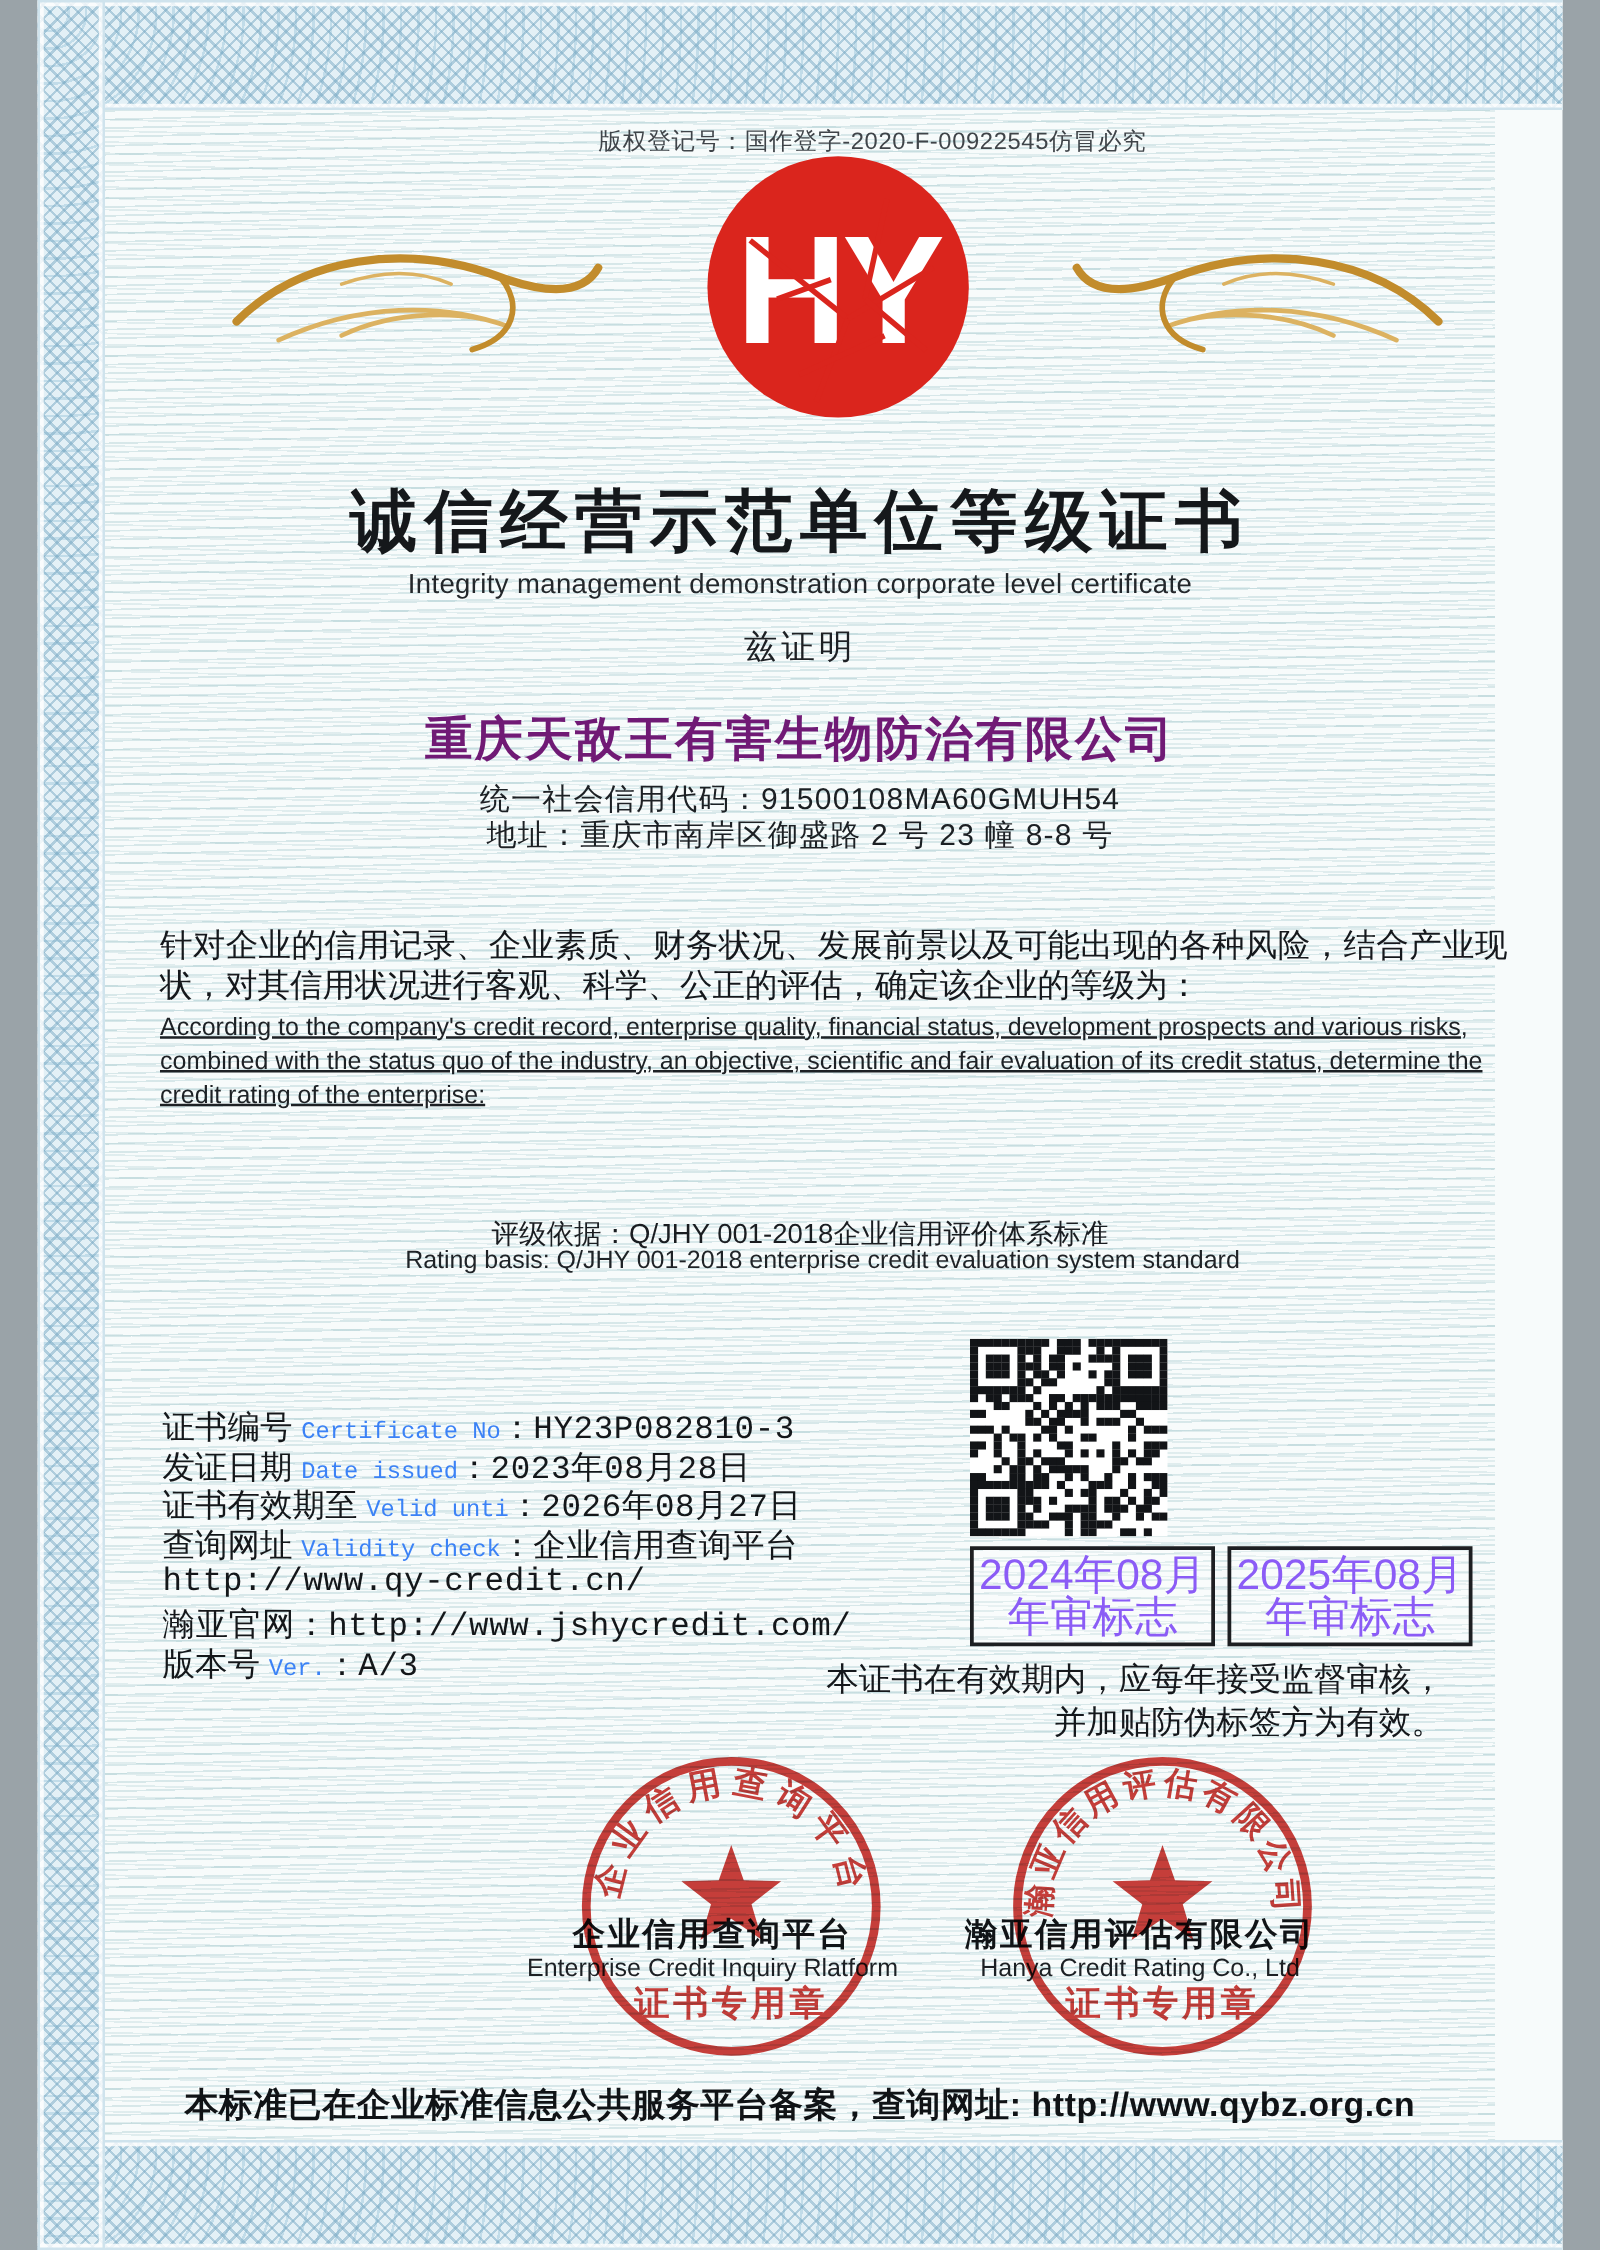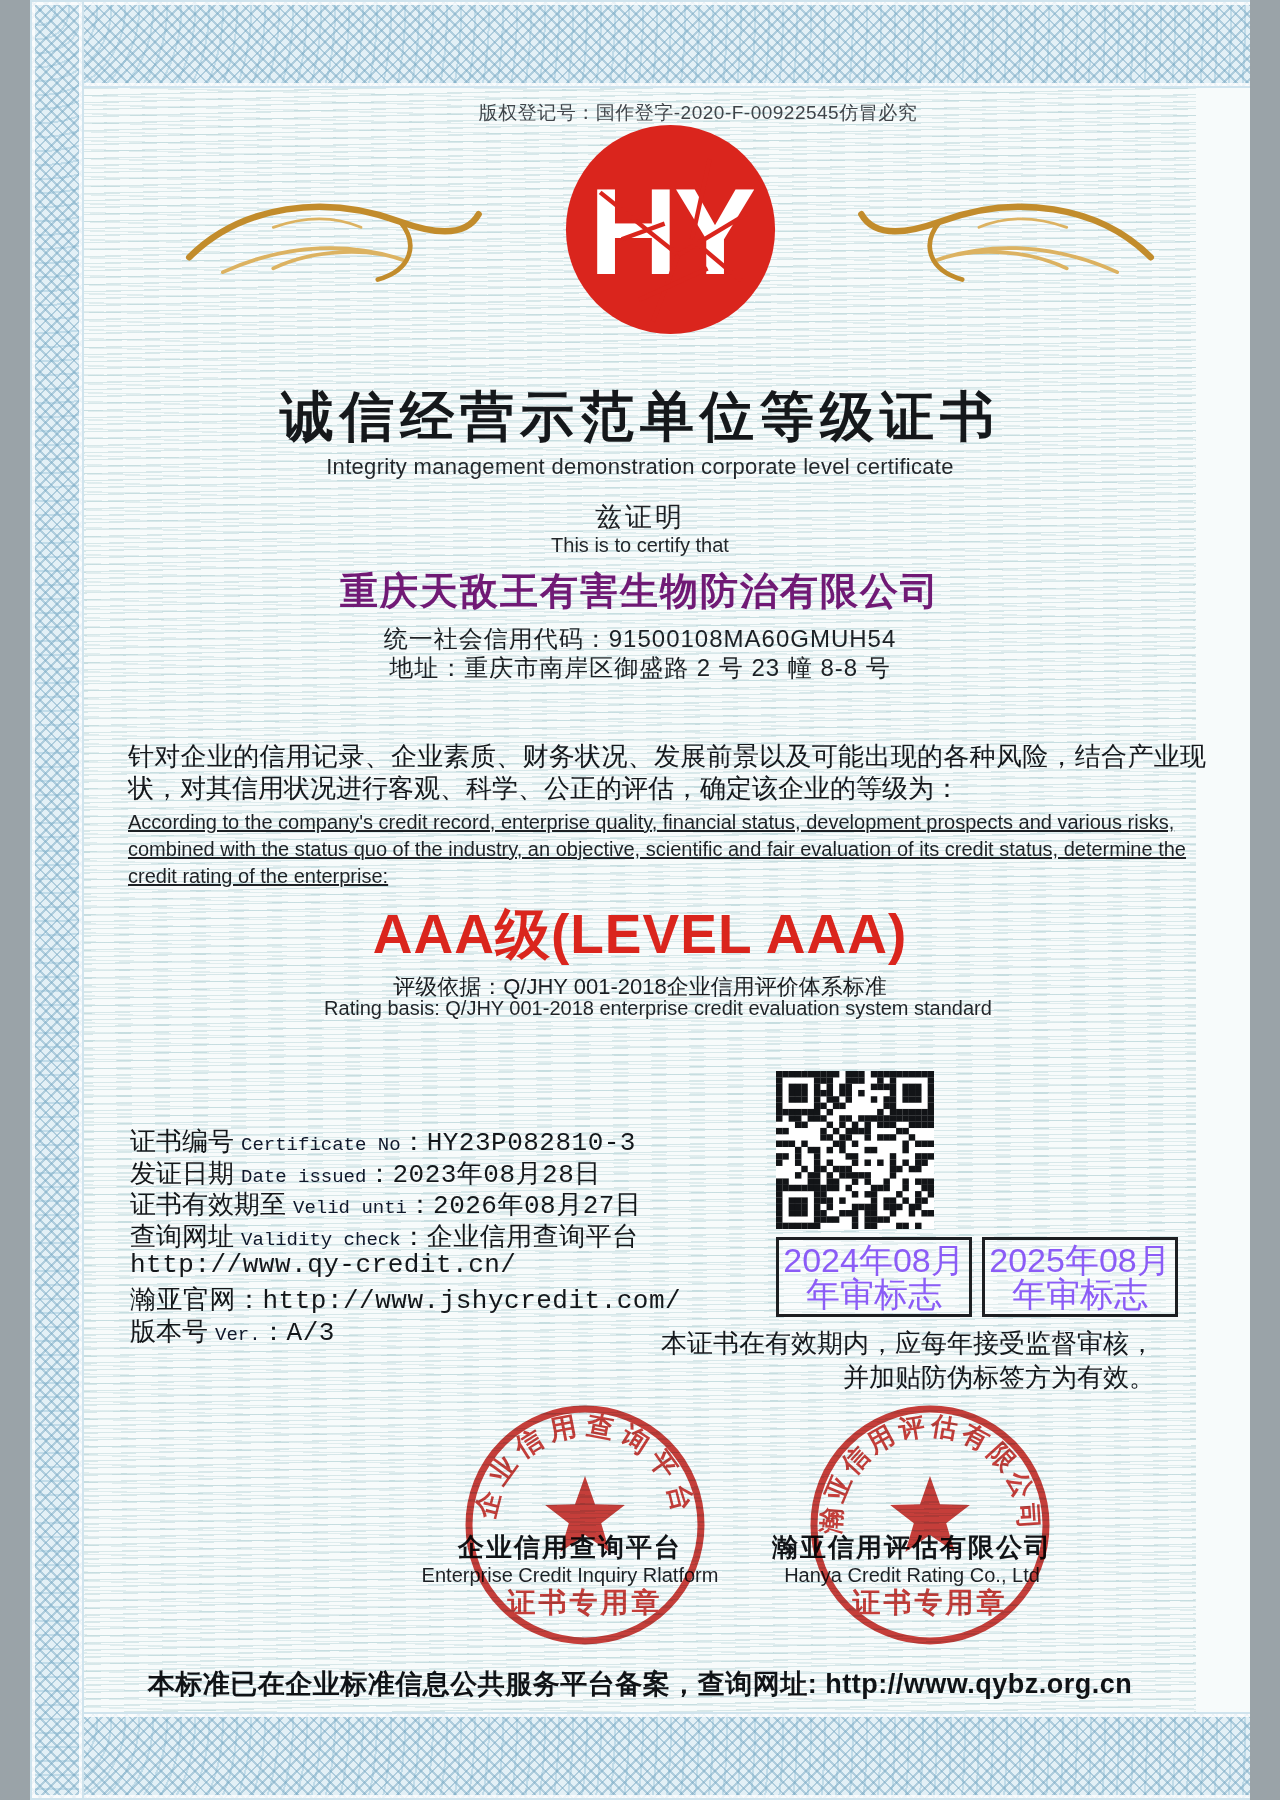--- a/index.html
+++ b/index.html
@@ -43,21 +43,21 @@
   .credit-code{top:623px;font-size:24px;color:#1c2024;letter-spacing:1px;}
   .address{top:652px;font-size:24px;color:#1c2024;letter-spacing:1px;}
   .para-zh{left:98px;top:740px;width:1078px;font-size:26px;line-height:32px;color:#15181c;text-align:justify;}
   .para-en{left:98px;top:809px;width:1088px;font-size:20px;line-height:27px;color:#1d2125;text-decoration:underline;}
   .rating-level{top:898px;font-size:55px;font-weight:800;letter-spacing:1px;}
   .basis-zh{top:972px;font-size:22px;color:#1a1d21;}
   .basis-en{top:997px;font-size:20px;color:#1f2327;padding-left:36px;}
   .details{left:100px;top:1124px;z-index:2;position:absolute;font-family:Liberation Mono, monospace;}
   .detail-row{height:31.6px;display:flex;align-items:baseline;white-space:nowrap;}
   .d-zh{font-size:26px;color:#14171a;}
-  .d-en{font-size:19px;color:#0f172a;margin-left:7px;}
+  .d-en{font-size:19px;color:#3b82f6;margin-left:7px;}
   .d-sep{font-size:26px;color:#14171a;}
   .d-val{font-size:26px;color:#14171a;letter-spacing:.5px;}
   .d-plain{font-size:26px;color:#14171a;letter-spacing:.5px;}
   .qr-box{left:746px;top:1071px;width:158px;height:158px;background:#fff;z-index:2;}
   .qr-note{left:906px;top:1077px;width:284px;font-size:25px;line-height:37px;color:#16191d;text-align:justify;}
   .annual{left:746px;top:1237px;display:flex;gap:10px;z-index:2;position:absolute;}
   .annual-box{width:190px;height:74px;border:3px solid #1d1f22;display:flex;flex-direction:column;align-items:center;justify-content:center;background:rgba(255,255,255,.25);}
   .annual-box div{font-size:34px;line-height:34px;color:#8b5cf6;}
   .supervision{right:95px;top:1326px;width:600px;text-align:right;font-size:26px;line-height:34px;color:#15181c;}
   .caption{top:1532px;text-align:center;z-index:2;position:absolute;}
@@ -111,30 +111,28 @@
       <path d="M150 38 L132 120"></path>
       <path d="M132 120 L182 162"></path>
       <path d="M78 182 L148 150"></path>
       <path d="M60 120 L104 104"></path>
     </g>
   </svg>
 
   <div class="abs ctr title-zh">诚信经营示范单位等级证书</div>
   <div class="abs ctr title-en">Integrity management demonstration corporate level certificate</div>
   <div class="abs ctr certify-zh">兹证明</div>
-  <div class="abs ctr certify-en">This is to certify that</div>
 
   <div class="abs ctr company-name">重庆天敌王有害生物防治有限公司</div>
   <div class="abs ctr credit-code">统一社会信用代码：91500108MA60GMUH54</div>
   <div class="abs ctr address">地址：重庆市南岸区御盛路 2 号 23 幢 8-8 号</div>
 
   <div class="abs para-zh">针对企业的信用记录、企业素质、财务状况、发展前景以及可能出现的各种风险，结合产业现状，对其信用状况进行客观、科学、公正的评估，确定该企业的等级为：</div>
   <div class="abs para-en">According to the company's credit record, enterprise quality, financial status, development prospects and various risks, combined with the status quo of the industry, an objective, scientific and fair evaluation of its credit status, determine the credit rating of the enterprise:</div>
 
-  <div class="abs ctr rating-level" style="color:#da251d">AAA级(LEVEL AAA)</div>
   <div class="abs ctr basis-zh">评级依据：Q/JHY 001-2018企业信用评价体系标准</div>
   <div class="abs ctr basis-en">Rating basis: Q/JHY 001-2018 enterprise credit evaluation system standard</div>
 
   <div class="details">
     <div class="detail-row">
       <span class="d-zh">证书编号</span>
       <span class="d-en">Certificate No</span>
       <span class="d-sep">：</span>
       <span class="d-val">HY23P082810-3</span>
     </div>

